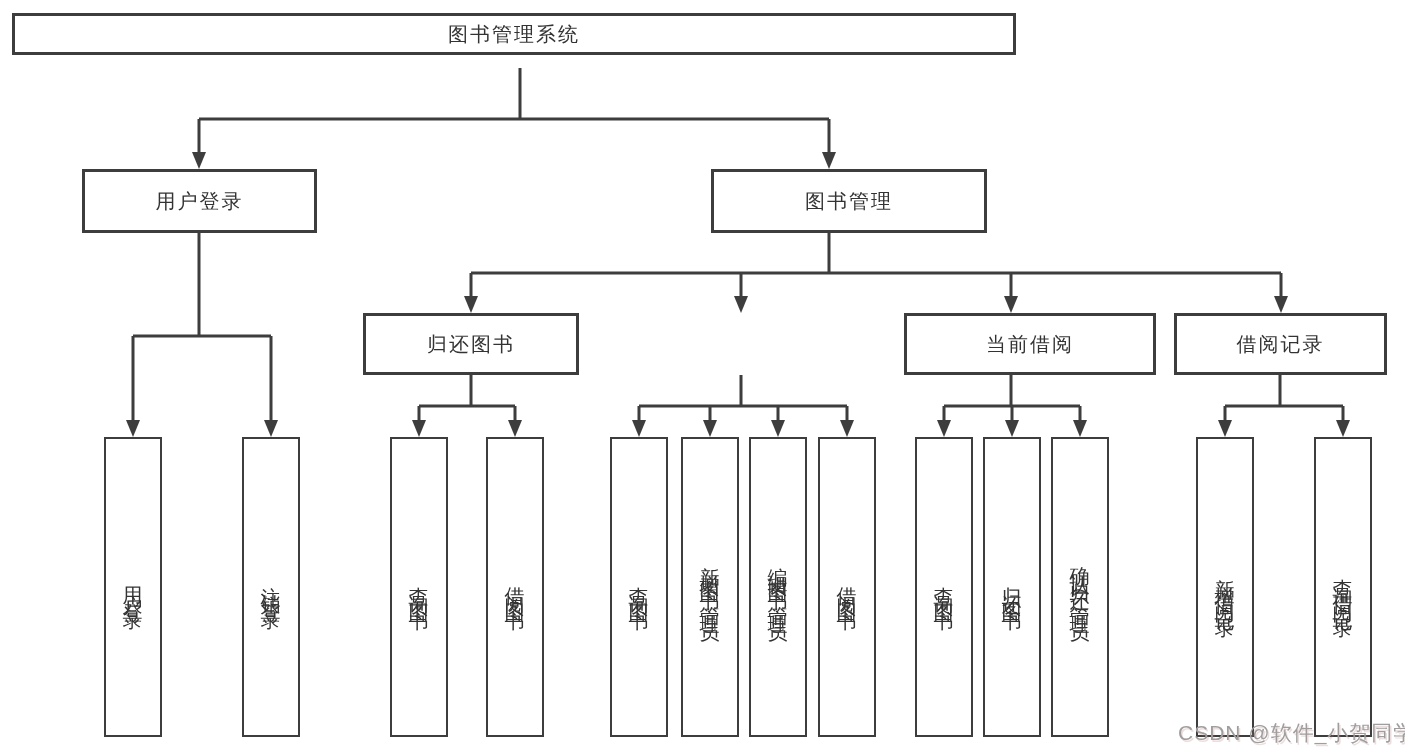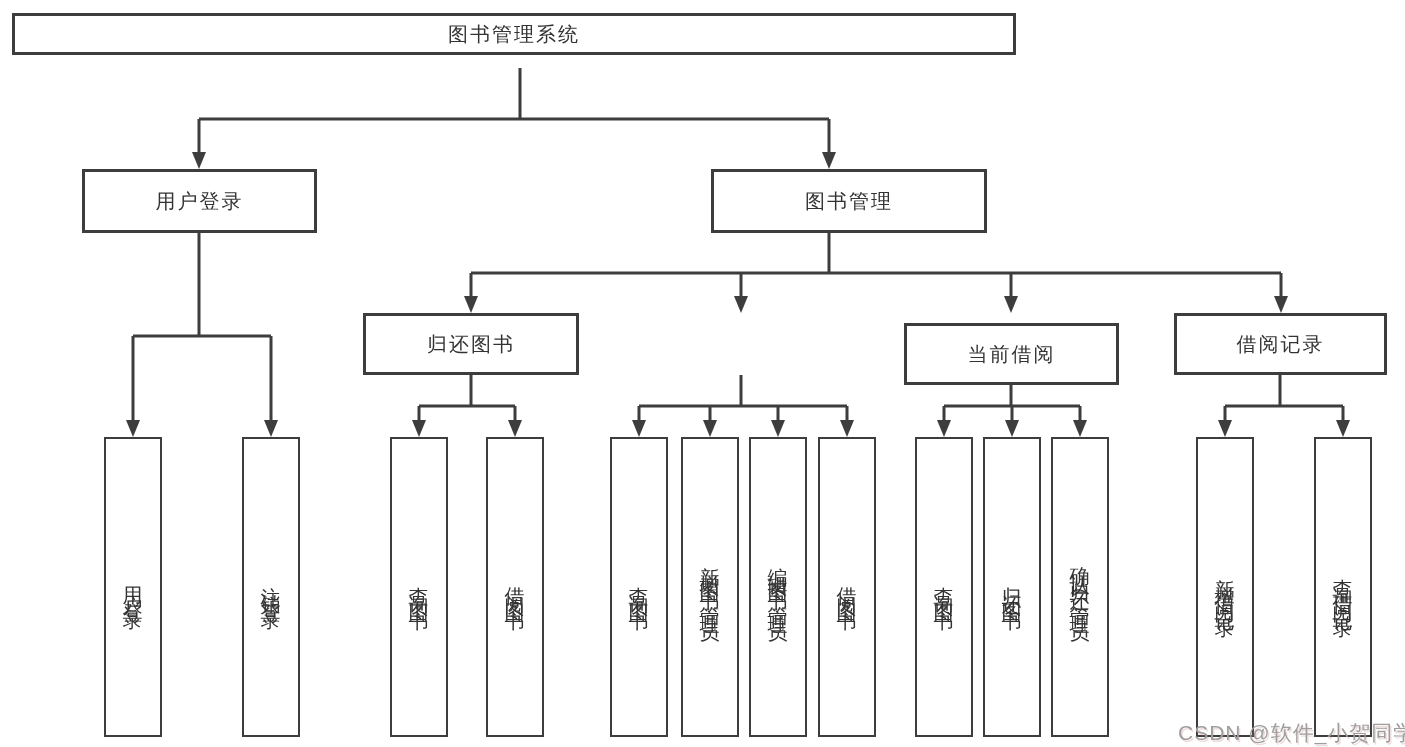--- a/index.html
+++ b/index.html
@@ -35,21 +35,21 @@
     line-height: 1;
   }
   
   .n-root  { left: 12px;  top: 13px;  width: 1004px; height: 42px; }
   
   .n-l2a   { left: 82px;  top: 169px; width: 235px; height: 64px; }
   .n-l2b   { left: 711px; top: 169px; width: 276px; height: 64px; }
   
   .n-l3a   { left: 363px;  top: 313px; width: 216px; height: 62px; }
   .n-l3b   { left: 634px;  top: 313px; width: 215px; height: 62px; }
-  .n-l3c   { left: 904px;  top: 323px; width: 215px; height: 62px; }
+  .n-l3c   { left: 904px;  top: 313px; width: 252px; height: 62px; }
   .n-l3d   { left: 1174px; top: 313px; width: 213px; height: 62px; }
   
   .leaf { top: 437px; width: 58px; height: 300px; border-width: 2.5px; }
   .n-ul1 { left: 104px; }
   .n-ul2 { left: 242px; }
   .n-nb1 { left: 390px; }
   .n-nb2 { left: 486px; }
   .n-bb1 { left: 610px; }
   .n-bb2 { left: 681px; }
   .n-bb3 { left: 749px; }

